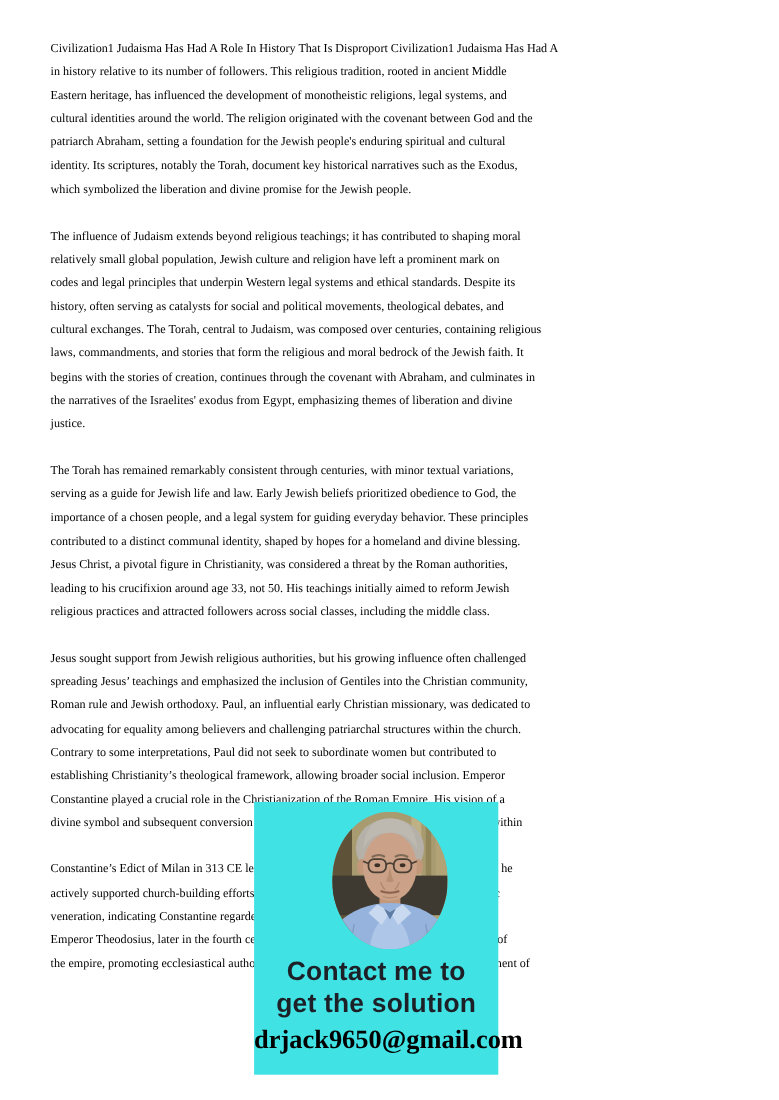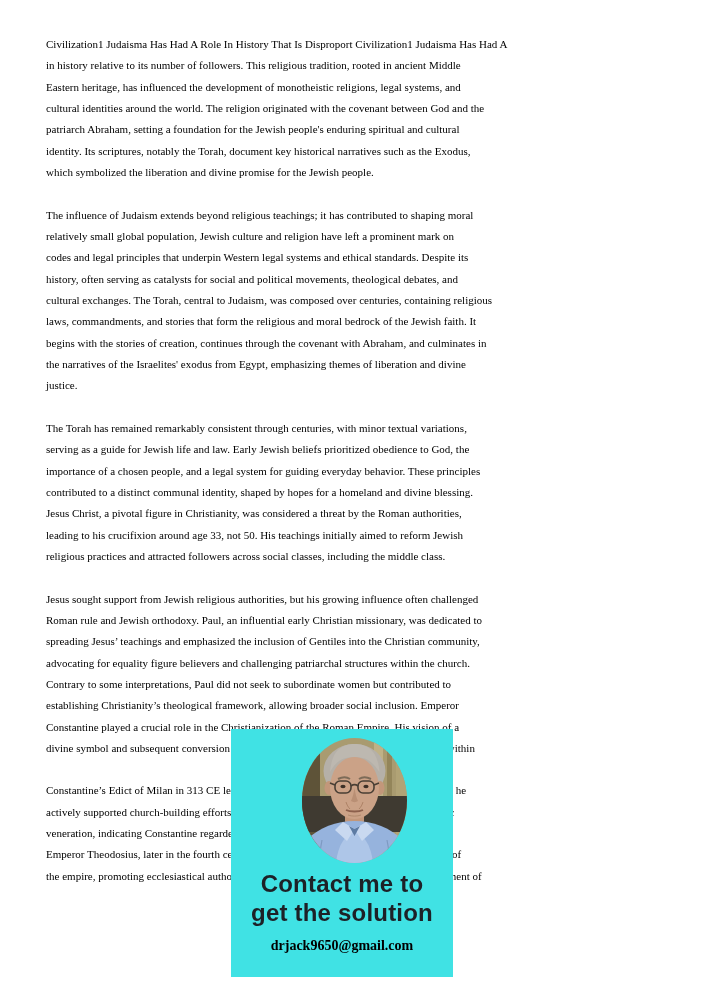--- a/index.html
+++ b/index.html
@@ -59,21 +59,21 @@
     letter-spacing: 0.2px;
   }
   .promo-email {
     position: absolute;
     left: 0;
     top: 204px;
     width: 100%;
     text-align: center;
     font-family: "Liberation Serif", serif;
     font-weight: 700;
-    font-size: 14px;
+    font-size: 24px;
     line-height: 26px;
     color: #000000;
   }
 </style>
 </head>
 <body>
 
 <div class="page">
 
   <div class="doc-text" style="color: rgb(0, 0, 0);">
@@ -101,23 +101,23 @@
         <div class="line">The Torah has remained remarkably consistent through centuries, with minor textual variations,</div>
         <div class="line">serving as a guide for Jewish life and law. Early Jewish beliefs prioritized obedience to God, the</div>
         <div class="line">importance of a chosen people, and a legal system for guiding everyday behavior. These principles</div>
         <div class="line">contributed to a distinct communal identity, shaped by hopes for a homeland and divine blessing.</div>
         <div class="line">Jesus Christ, a pivotal figure in Christianity, was considered a threat by the Roman authorities,</div>
         <div class="line">leading to his crucifixion around age 33, not 50. His teachings initially aimed to reform Jewish</div>
         <div class="line">religious practices and attracted followers across social classes, including the middle class.</div>
       </div>
       <div class="para">
         <div class="line">Jesus sought support from Jewish religious authorities, but his growing influence often challenged</div>
+        <div class="line">spreading Jesus’ teachings and emphasized the inclusion of Gentiles into the Christian community,</div>
         <div class="line">Roman rule and Jewish orthodoxy. Paul, an influential early Christian missionary, was dedicated to</div>
-        <div class="line">spreading Jesus’ teachings and emphasized the inclusion of Gentiles into the Christian community,</div>
-        <div class="line">advocating for equality figure believers and challenging patriarchal structures within the church.</div>
+        <div class="line">advocating for equality among believers and challenging patriarchal structures within the church.</div>
         <div class="line">Contrary to some interpretations, Paul did not seek to subordinate women but contributed to</div>
         <div class="line">establishing Christianity’s theological framework, allowing broader social inclusion. Emperor</div>
         <div class="line">Constantine played a crucial role in the Christianization of the Roman Empire. His vision of a</div>
         <div class="line">divine symbol and subsequent conversion signaled a shift toward the religion’s acceptance within</div>
       </div>
       <div class="para">
         <div class="line">Constantine’s Edict of Milan in 313 CE legalized Christianity after years of persecution, and he</div>
         <div class="line">actively supported church-building efforts. His mother, Helena, contributed to Christian relic</div>
         <div class="line">veneration, indicating Constantine regarded Christianity as a unifying force. Conversely,</div>
         <div class="line">Emperor Theodosius, later in the fourth century, made Christianity the official state religion of</div>

